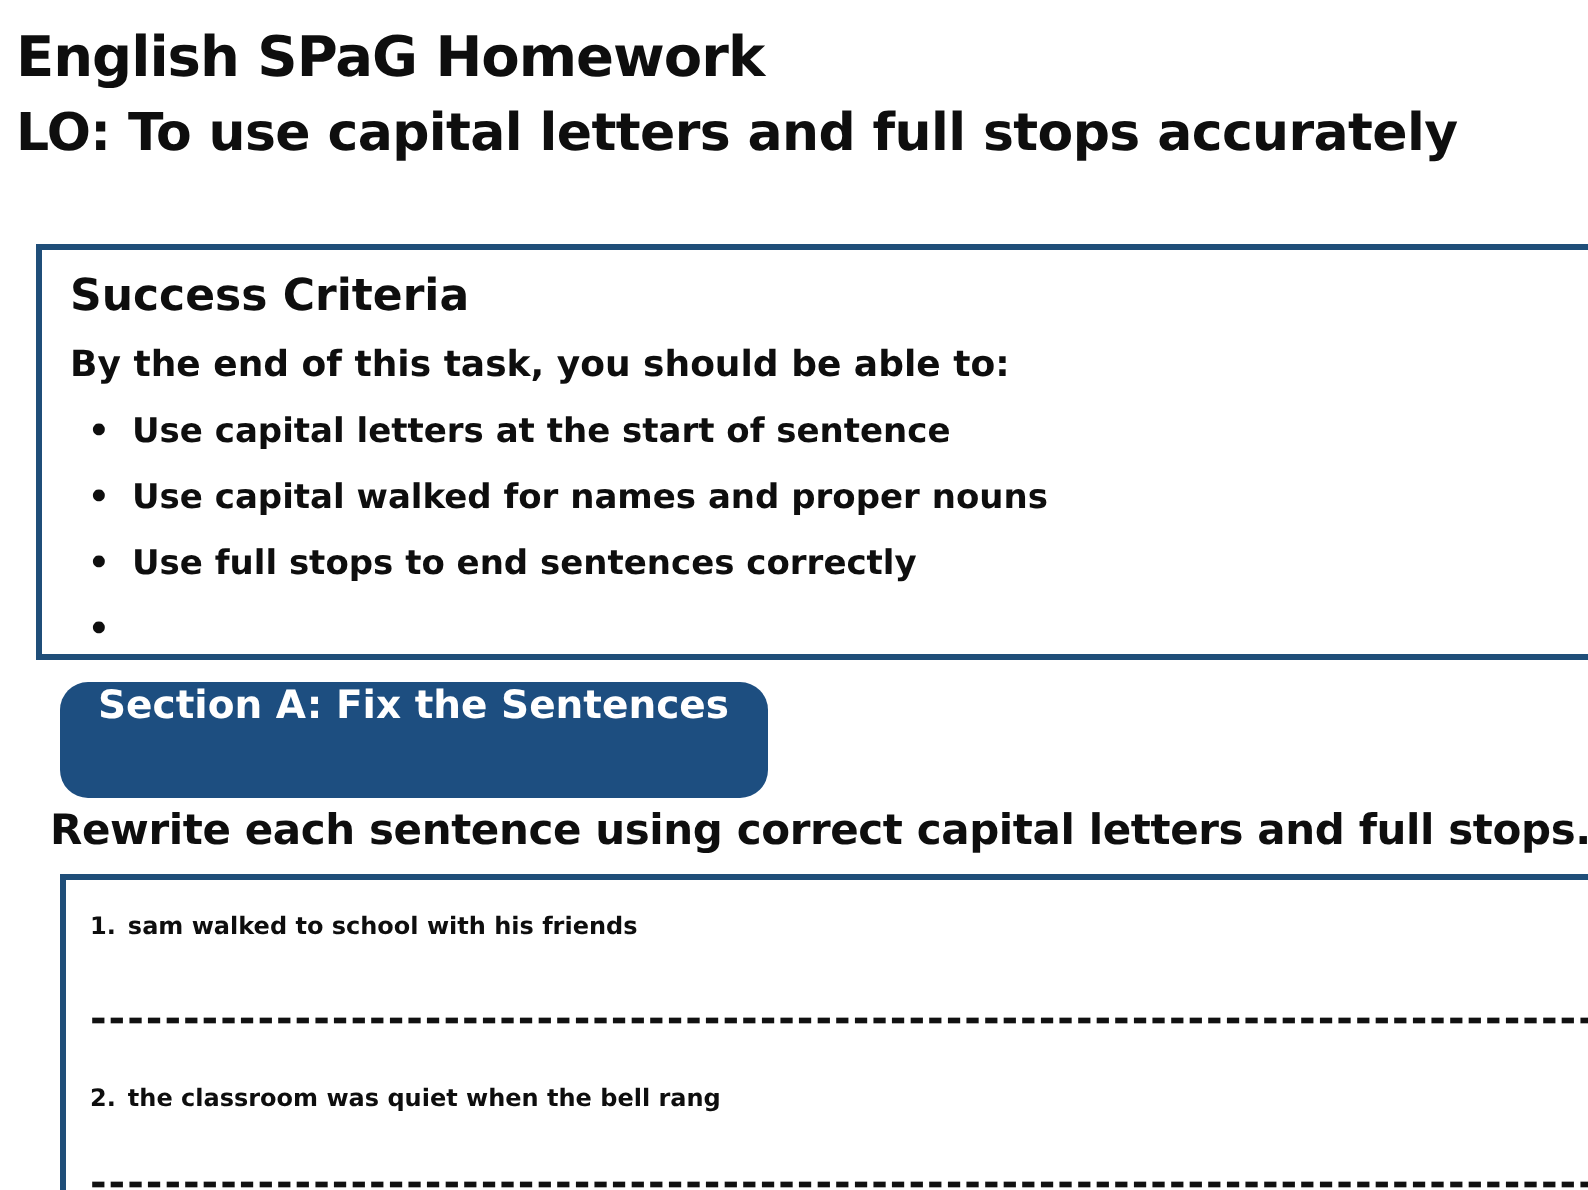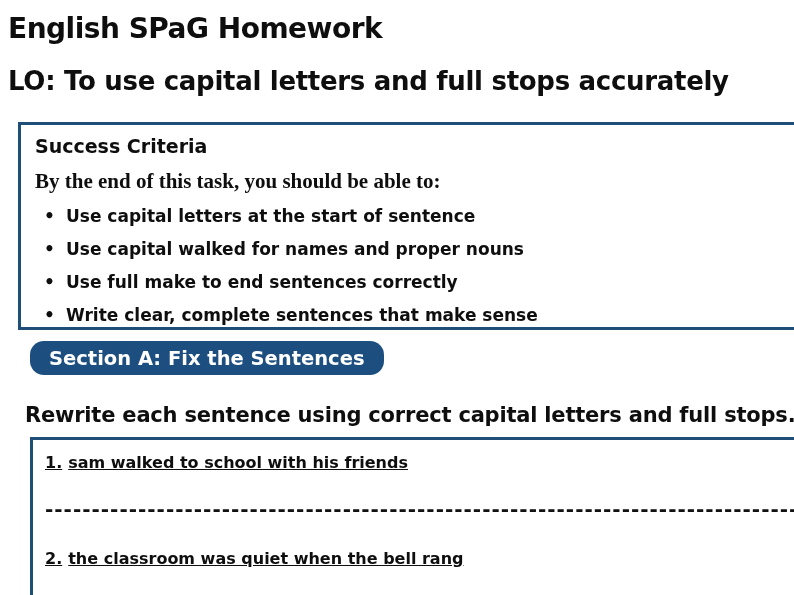--- a/index.html
+++ b/index.html
@@ -15,95 +15,94 @@
 
   .page-title {
     position: absolute;
     left: 8px; top: 12px;
     font-size: 28px;
     letter-spacing: -0.5px;
     white-space: nowrap;
   }
   .lo-line {
     position: absolute;
-    left: 8px; top: 66px;
+    left: 8px; top: 52px;
     font-size: 26px;
     letter-spacing: -0.3px;
     white-space: nowrap;
   }
 
   .sc-box {
     position: absolute;
     left: 18px; top: 122px;
     width: 790px; height: 208px;
     border: 3px solid #1f4e79;
     background: #ffffff;
     padding: 9px 14px 0 14px;
   }
-  .sc-heading { font-size: 19px; line-height: 1.35; }
-  .sc-intro   { font-size: 21px; line-height: 1.35; margin-top: 7px; font-family: Liberation Serif, serif; }
+  .sc-heading { font-size: 22px; line-height: 1.35; }
+  .sc-intro   { font-size: 18px; line-height: 1.35; margin-top: 7px; }
   .sc-list { list-style: none; margin-top: 5px; }
   .sc-list li {
     position: relative;
     padding-left: 31px;
     font-size: 17px;
     line-height: 33px;
     white-space: nowrap;
   }
   .bullet {
     position: absolute;
     left: 9px; top: 0;
     font-size: 17px;
     line-height: 33px;
   }
 
   .section-badge {
     position: absolute;
     left: 30px; top: 341px;
-    height: 34px;
+    height: 58px;
     padding: 0 19px;
     background: #1d4e80;
     color: #ffffff;
     border-radius: 14px;
     font-size: 19.5px;
     display: flex;
-    align-items: center;
     white-space: nowrap;
   }
 
   .instruction {
     position: absolute;
     left: 25px; top: 403px;
     font-size: 21px;
     letter-spacing: -0.2px;
     white-space: nowrap;
   }
 
   .q-box {
     position: absolute;
     left: 30px; top: 437px;
     width: 780px; height: 175px;
     border: 3px solid #1f4e79;
     background: #ffffff;
     padding: 10px 12px 0 12px;
   }
-  .q-row { font-size: 16px; line-height: 26px; white-space: nowrap; text-decoration: underline; }
+  .q-row { font-size: 12px; line-height: 26px; white-space: nowrap; }
   .q-row .q-num { margin-right: 6px; }
   .writing-line {
     display: block;
     font-size: 20px;
     line-height: 26px;
     letter-spacing: 1px;
     white-space: nowrap;
     overflow: hidden;
     color: #111111;
   }
   .q1    { margin-top: 0; }
   .line1 { margin-top: 20px; }
-  .q2    { margin-top: 24px; }
+  .q2    { margin-top: 14px; }
   .line2 { margin-top: 16px; }
 </style>
 </head>
 <body>
 
 <h1 class="page-title">English SPaG Homework</h1>
 <h2 class="lo-line">LO: To use capital letters and full stops accurately</h2>
 
 <div class="sc-box">
   <div class="sc-heading">Success Criteria</div>
@@ -112,25 +111,24 @@
     <li>
       <span class="bullet">•</span>
       <span>Use capital letters at the start of sentence</span>
     </li>
     <li>
       <span class="bullet">•</span>
       <span>Use capital walked for names and proper nouns</span>
     </li>
     <li>
       <span class="bullet">•</span>
-      <span>Use full make to end sentences correctly</span>
+      <span>Use full stops to end sentences correctly</span>
     </li>
     <li>
       <span class="bullet">•</span>
-      <span>Write clear, complete sentences that make sense</span>
     </li>
   </ul>
 </div>
 
 <div class="section-badge">
   <span>Section A: Fix the Sentences</span>
 </div>
 
 <div class="instruction">Rewrite each sentence using correct capital letters and full stops.</div>
 

